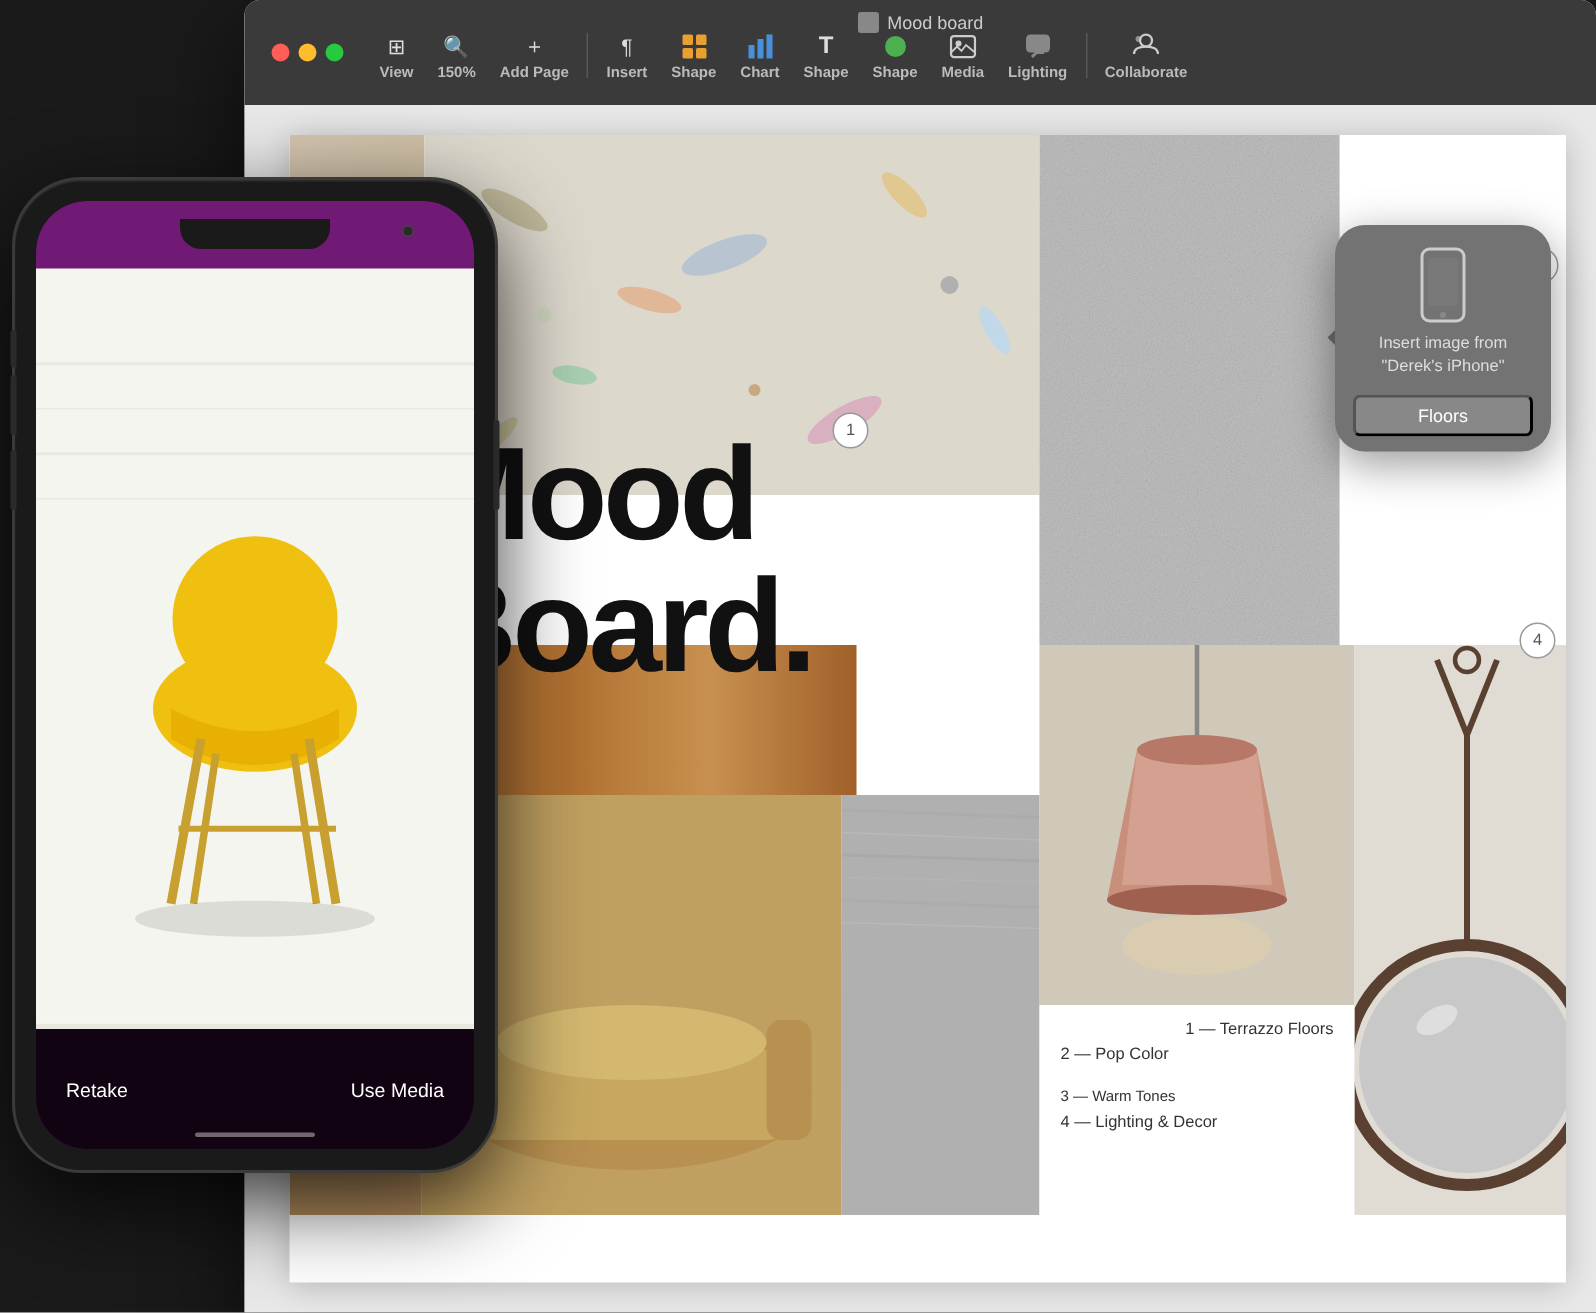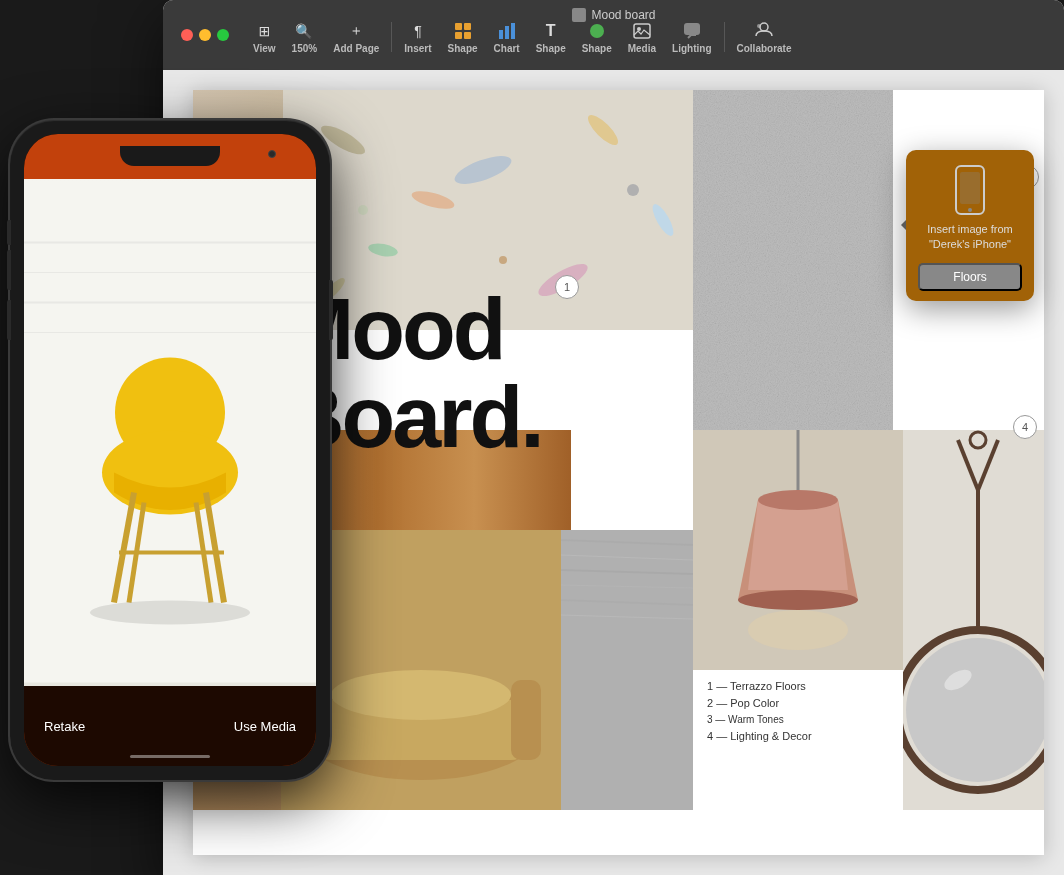--- a/index.html
+++ b/index.html
@@ -194,23 +194,23 @@
       width: 200px;
       height: 340px;
       background: linear-gradient(135deg, #c8c8c8 0%, #b8b8b8 50%, #c0c0c0 100%);
     }
 
     
     .insert-popup {
       position: absolute;
       right: 30px;
       top: 80px;
-      width: 128px;
-      background: #a16207;
-      border-radius: 10px;
+      width: 144px;
+      background: #737373;
+      border-radius: 20px;
       padding: 14px 12px 10px;
       box-shadow: 0 8px 30px rgba(0,0,0,0.4);
       z-index: 20;
     }
     .insert-popup::after {
       content: '';
       position: absolute;
       left: -10px;
       top: 50%;
       transform: translateY(-50%);
@@ -292,21 +292,21 @@
       background: #2a2a2a;
       border-radius: 50%;
       z-index: 6;
       border: 1px solid #444;
     }
 
     
     .camera-screen {
       width: 100%;
       height: 100%;
-      background: #c2410c;
+      background: #701a75;
       position: relative;
     }
 
     .camera-photo {
       position: absolute;
       top: 45px;
       left: 0;
       right: 0;
       bottom: 80px;
       background: linear-gradient(180deg, #f5f5f0 0%, #f0f0eb 30%, #e8e8e0 100%);
@@ -586,22 +586,22 @@
           <path d="M65 70 L145 70 L165 170 L45 170 Z" fill="#c8907a"></path>
           <path d="M65 70 L145 70 L155 160 L55 160 Z" fill="#d4a090"></path>
           <ellipse cx="105" cy="70" rx="40" ry="10" fill="#b87868"></ellipse>
           <ellipse cx="105" cy="170" rx="60" ry="10" fill="#a06050"></ellipse>
 
           <ellipse cx="105" cy="200" rx="50" ry="20" fill="rgba(255,220,150,0.2)"></ellipse>
         </svg>
       </div>
 
       <div class="img-cell" style="left:500px;top:580px;width:210px;height:140px;background:white;padding:10px 14px;">
-        <div style="font-size:11px;color:#333;margin-bottom:5px;">1 — Terrazzo Floors</div>
-        <div style="font-size:11px;color:#333;margin-bottom:5px;">2 — Pop Color</div>
+        <div style="font-size:11px;color:#333;margin-bottom:5px;text-align:right;">1 — Terrazzo Floors</div>
+        <div style="font-size:11px;color:#333;margin-bottom:17px;">2 — Pop Color</div>
         <div style="font-size:10px;color:#333;margin-bottom:5px;">3 — Warm Tones</div>
         <div style="font-size:11px;color:#333;">4 — Lighting &amp; Decor</div>
       </div>
 
       <div class="img-cell" style="left:710px;top:340px;right:0;width:150px;height:380px;background:linear-gradient(135deg,#e8e4de,#d8d4cc);">
         <svg width="100%" height="100%" viewBox="0 0 150 380">
           <rect width="150" height="380" fill="#e0dcd4"></rect>
 
           <line x1="55" y1="10" x2="75" y2="60" stroke="#5a4030" stroke-width="4"></line>
 

